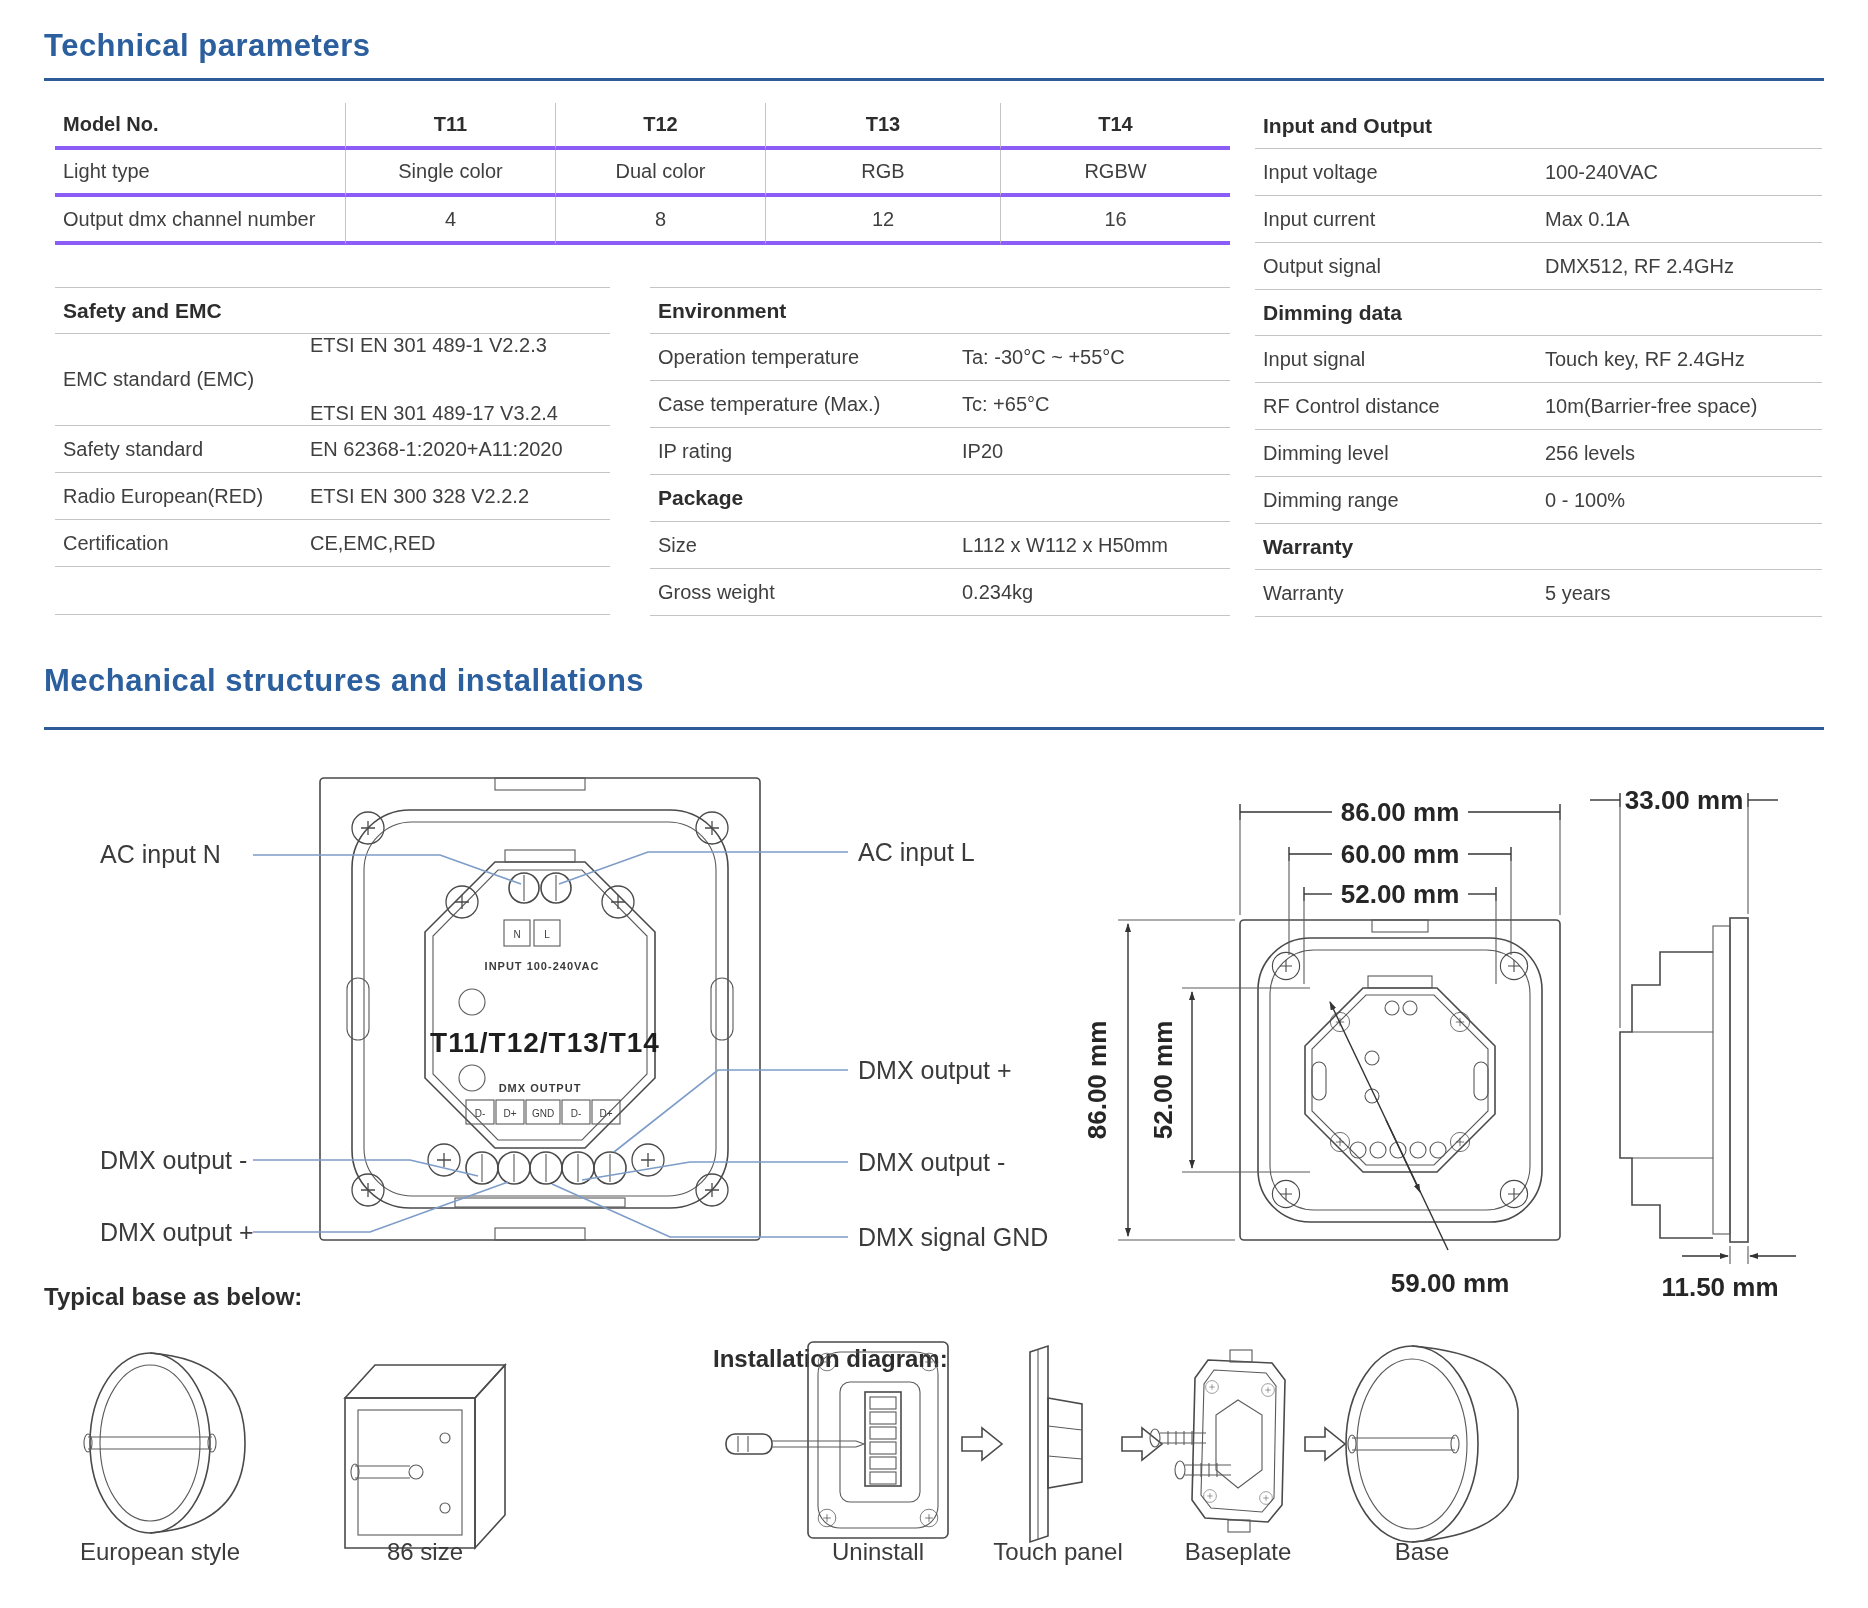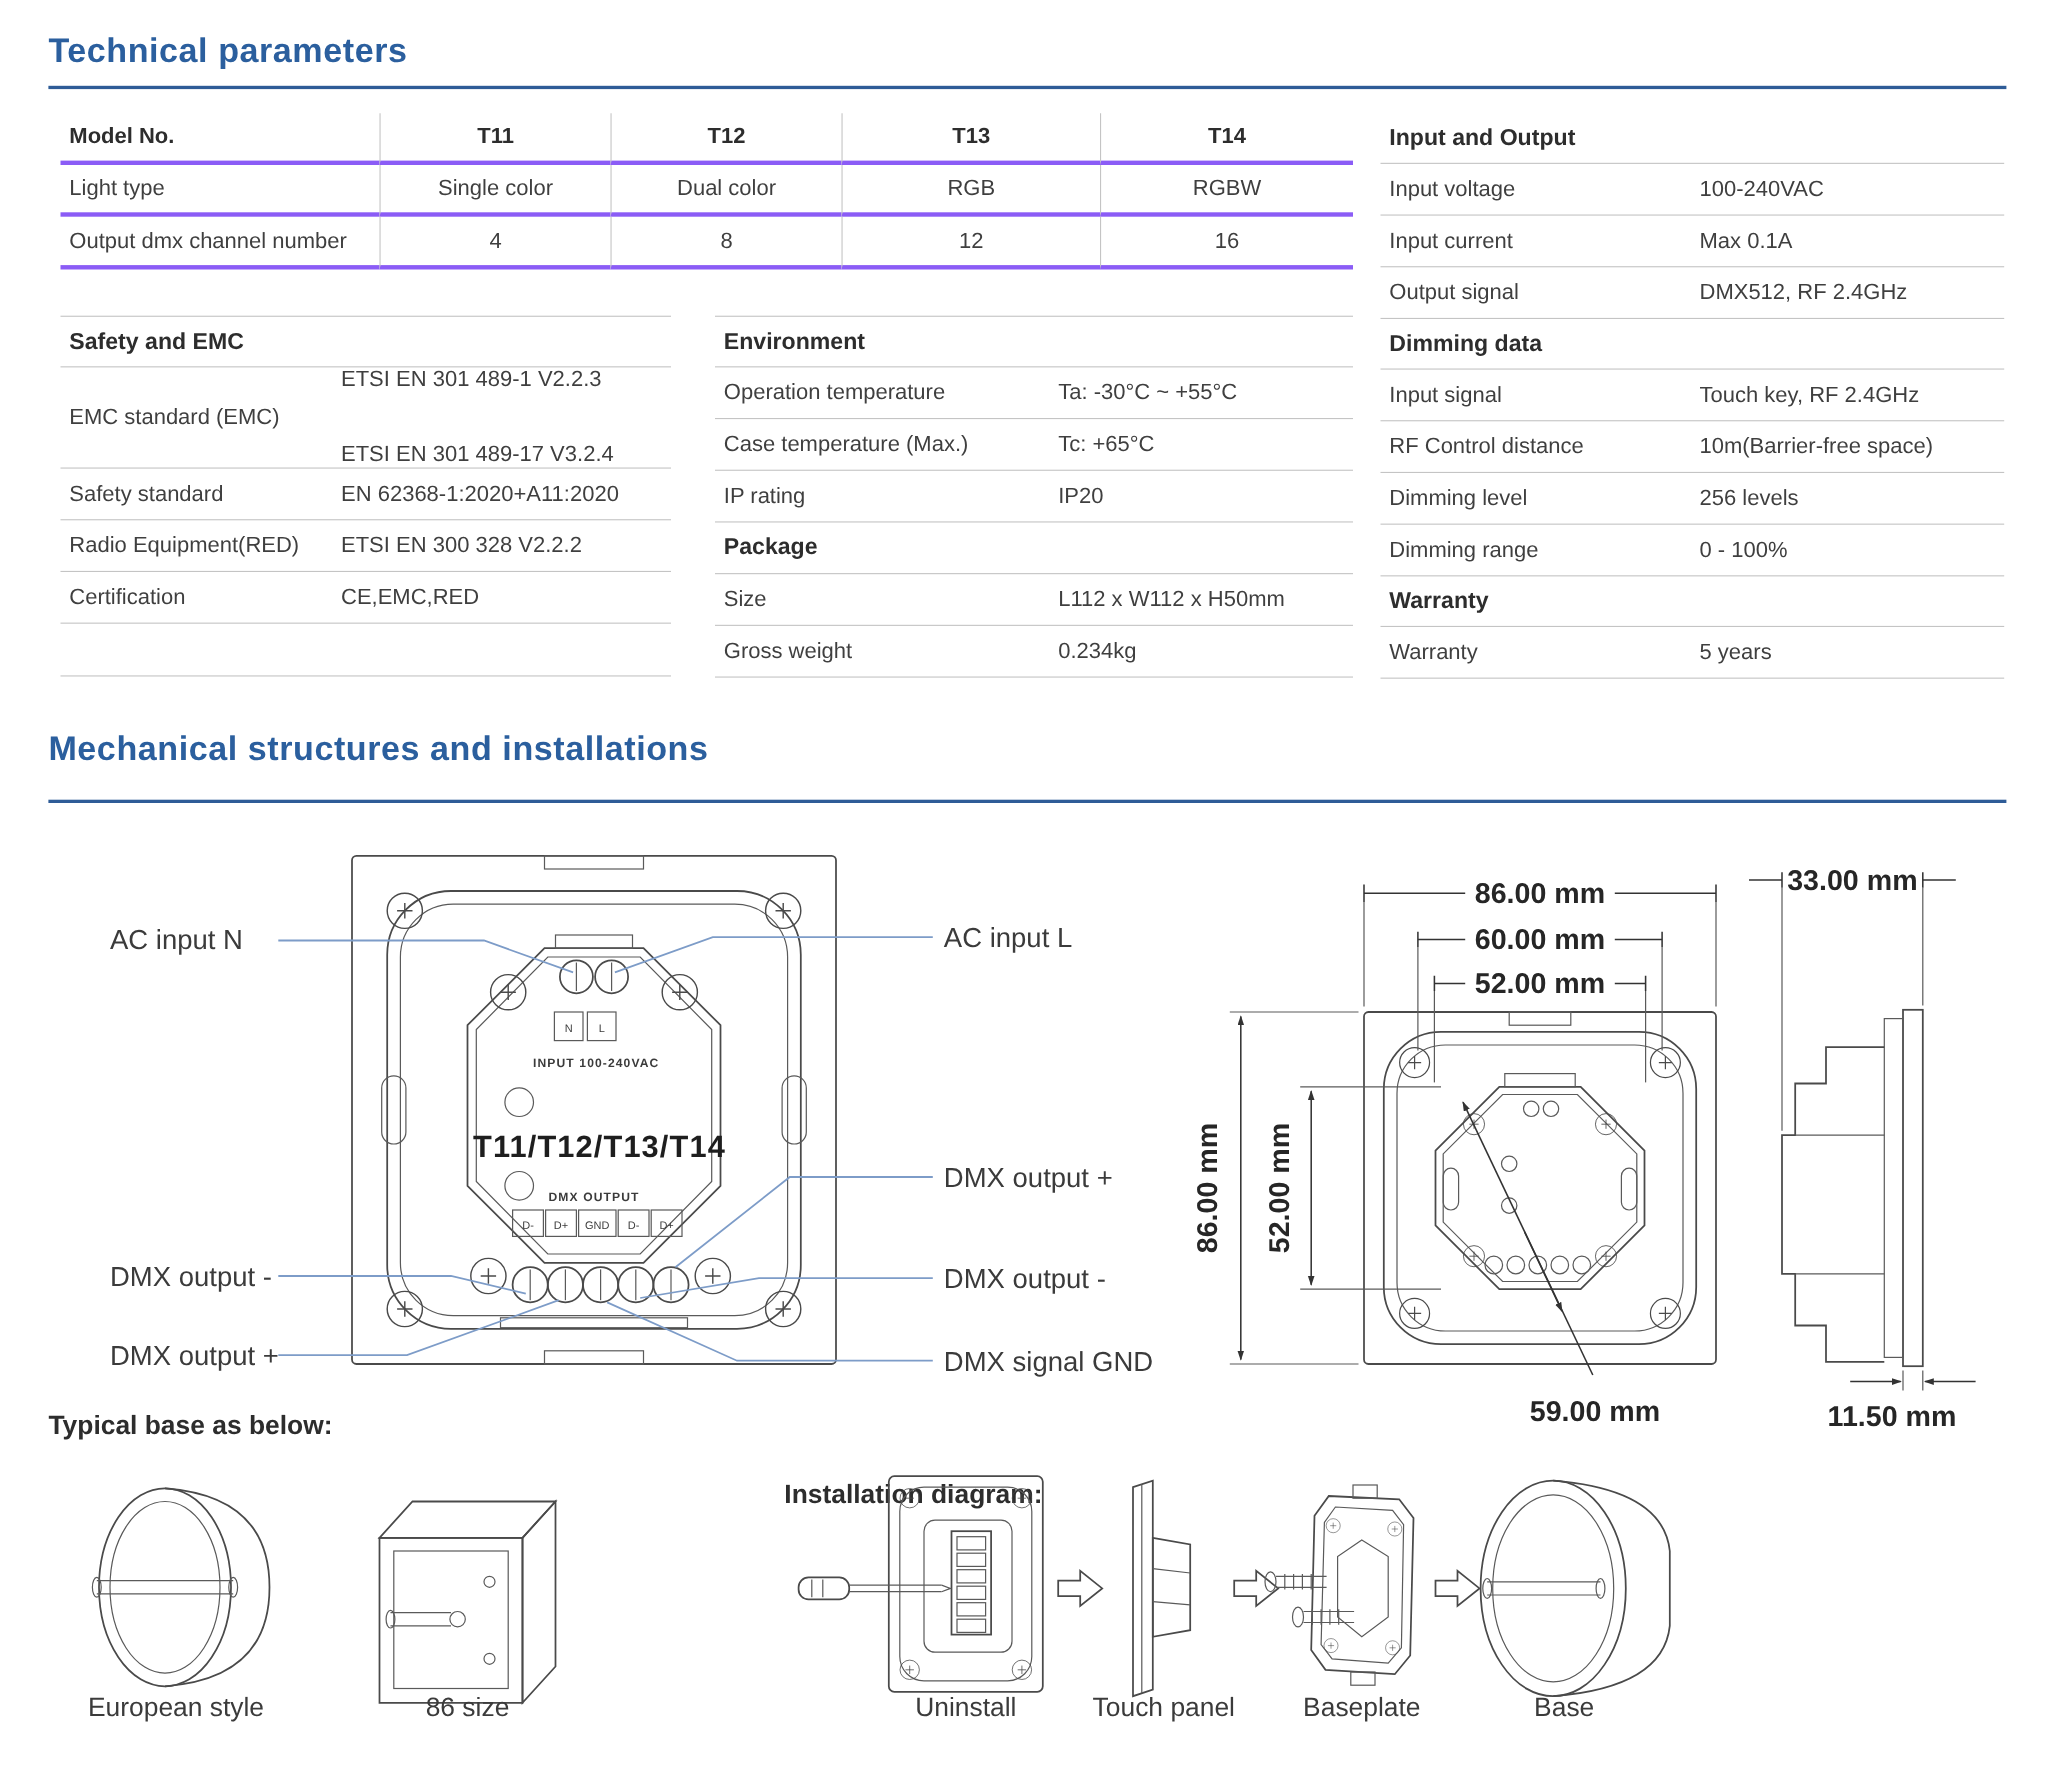--- a/index.html
+++ b/index.html
@@ -85,21 +85,21 @@
       <span class="val">
         <span>ETSI EN 301 489-1 V2.2.3</span>
         <span>ETSI EN 301 489-17 V3.2.4</span>
       </span>
     </div>
     <div class="srow">
       <span class="lab">Safety standard</span>
       <span class="val">EN 62368-1:2020+A11:2020</span>
     </div>
     <div class="srow">
-      <span class="lab">Radio Equipment(RED)</span>
+      <span class="lab">Radio European(RED)</span>
       <span class="val">ETSI EN 300 328 V2.2.2</span>
     </div>
     <div class="srow">
       <span class="lab">Certification</span>
       <span class="val">CE,EMC,RED</span>
     </div>
     <div class="srow empty-row"></div>
   </div>
 
   <div class="spec env">

